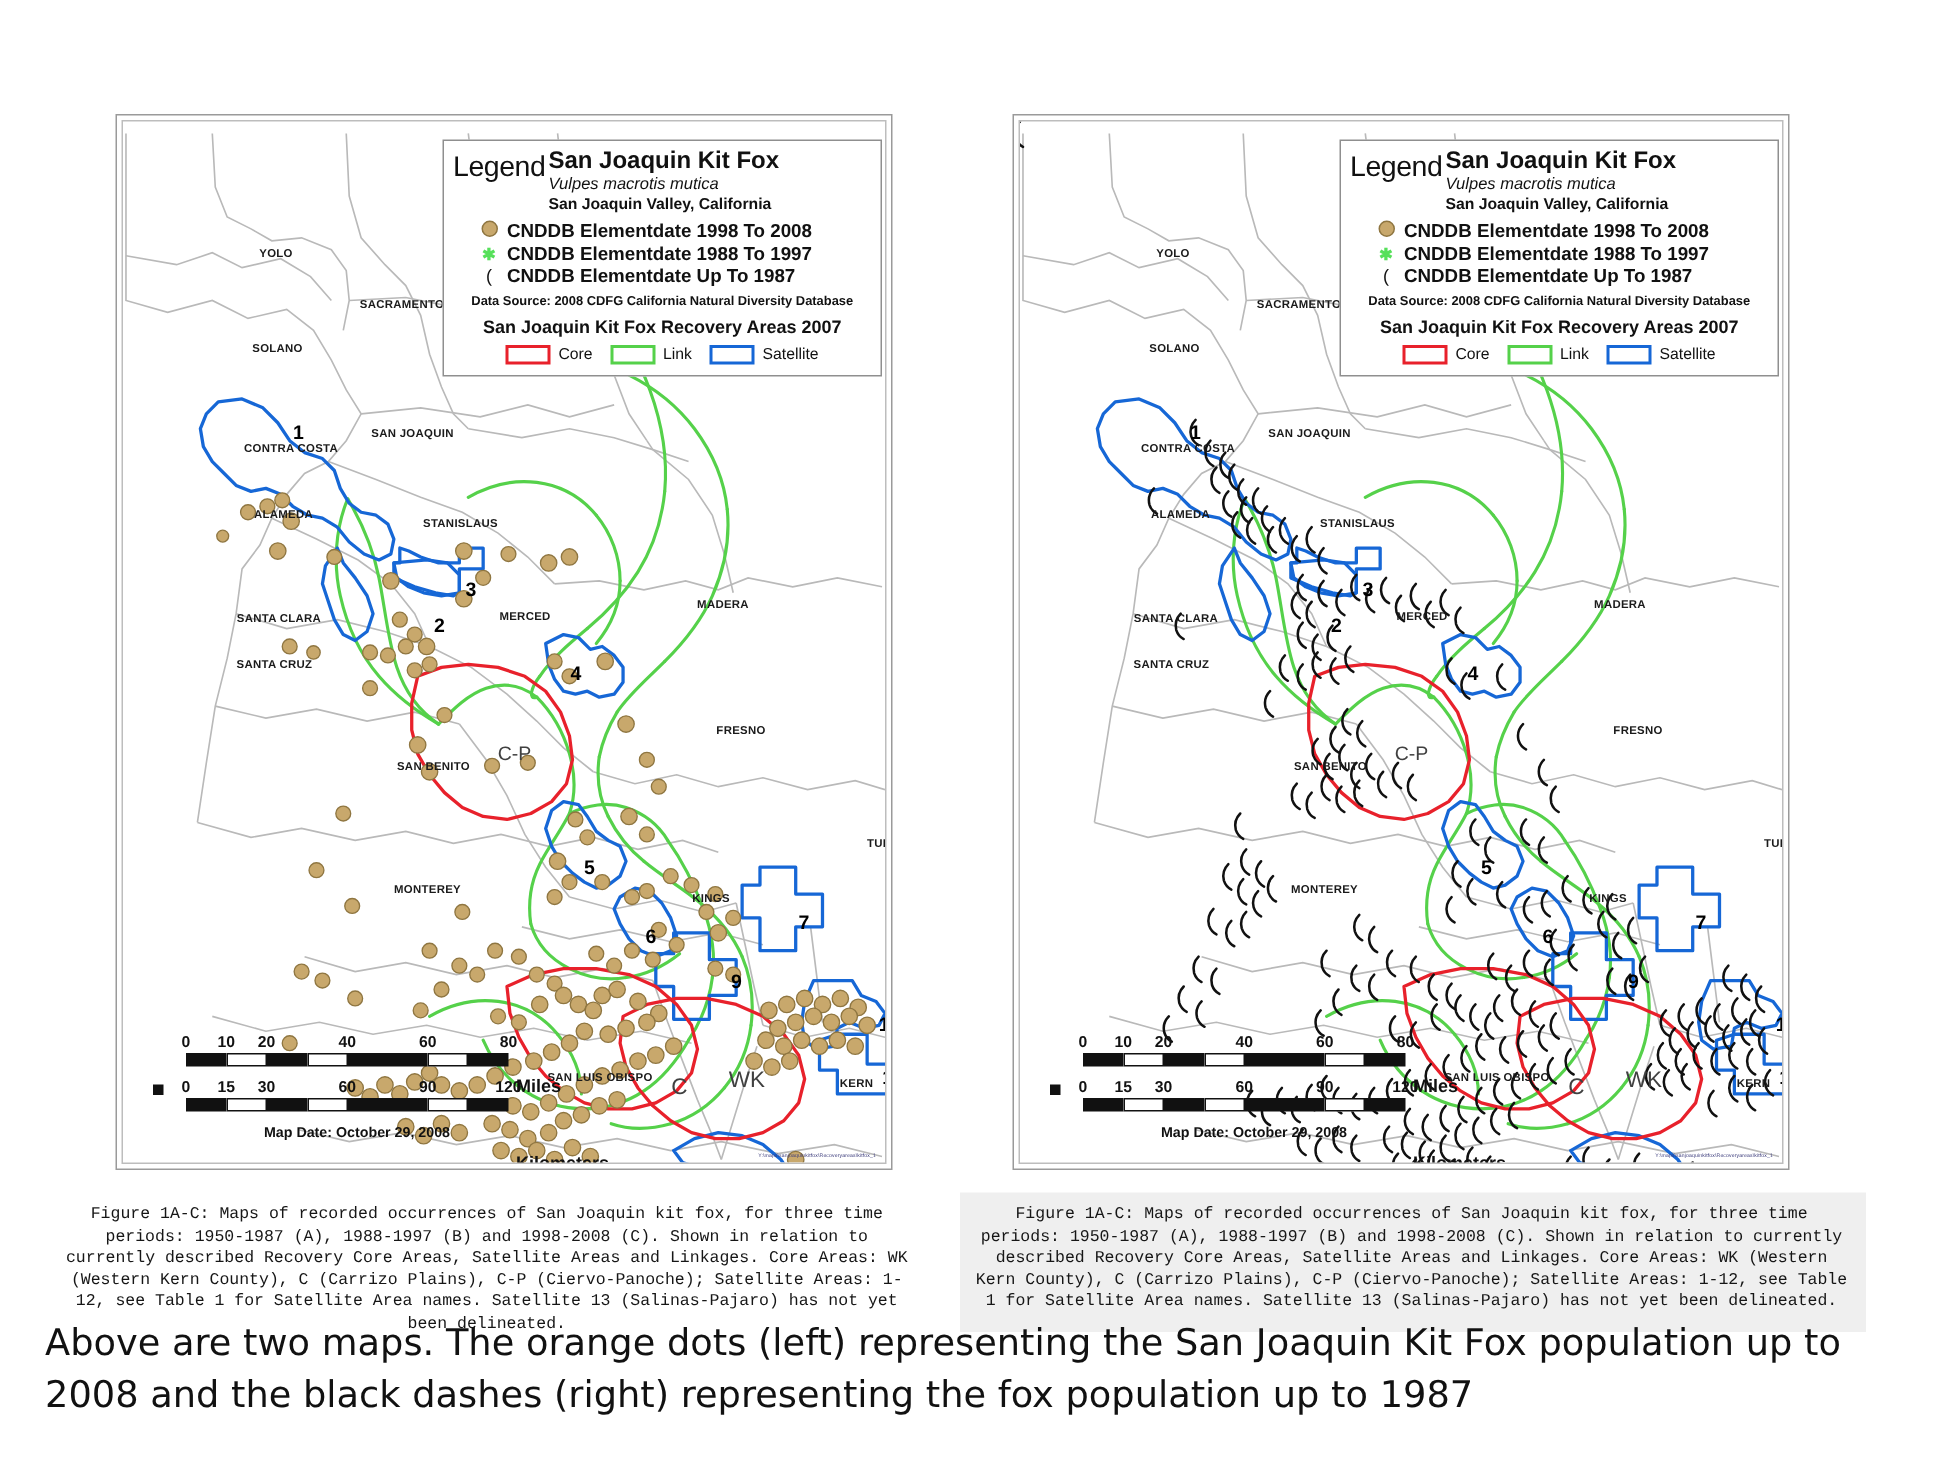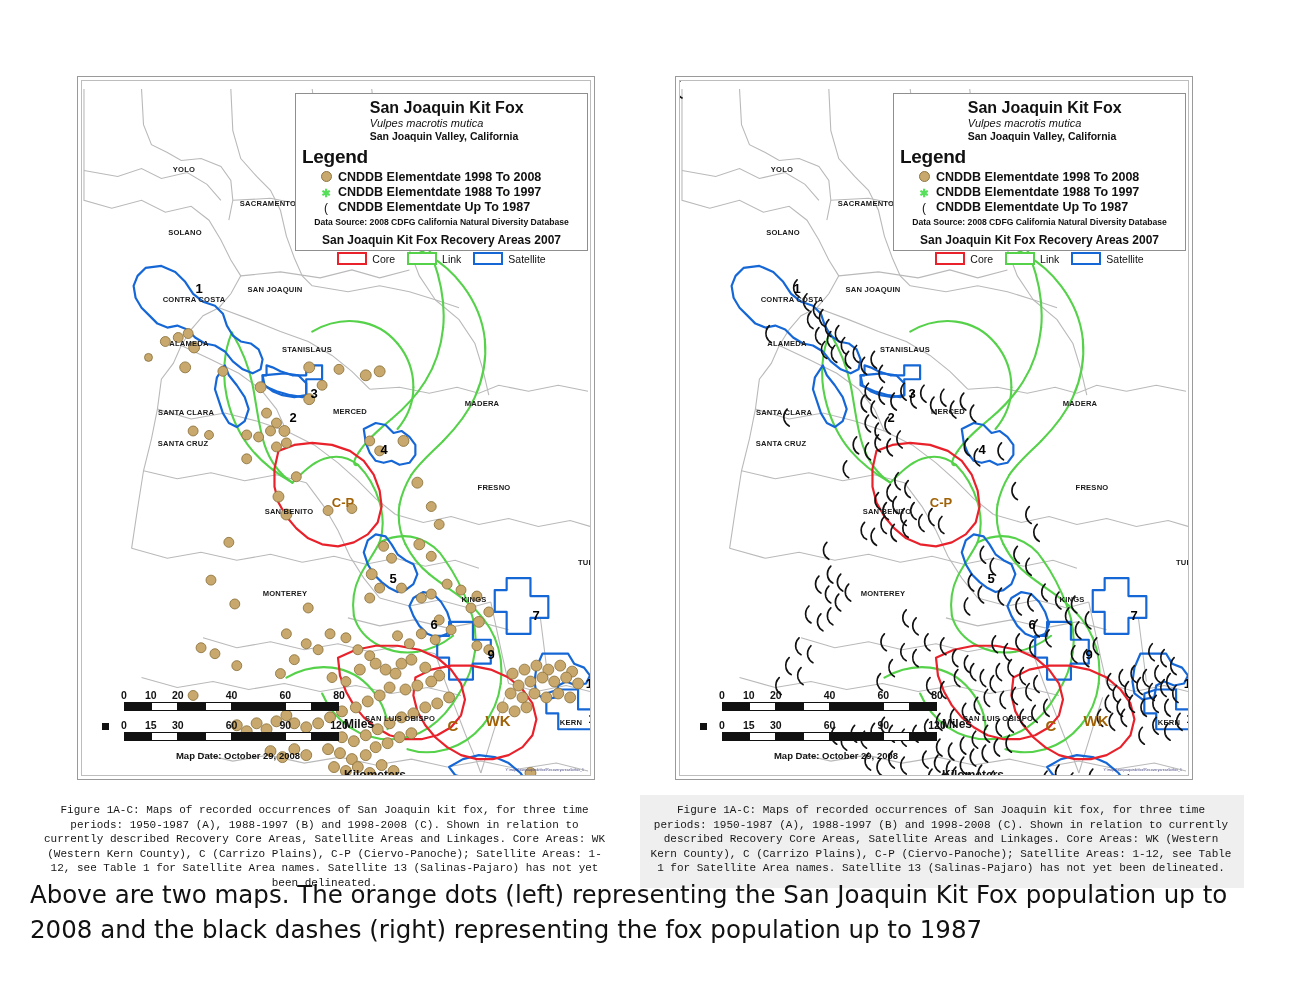--- a/index.html
+++ b/index.html
@@ -17,21 +17,21 @@
              border:1px solid #9a9a9a;box-sizing:border-box;}
   #map-left{left:77px;}
   #map-right{left:675px;}
   .map-inner{position:absolute;inset:3px;border:1px solid #bdbdbd;box-sizing:border-box;overflow:hidden;background:#fff;}
   .map-svg{position:absolute;left:0;top:0;width:100%;height:100%;}
 
   
   .legend{position:absolute;left:213px;top:12px;width:293px;height:158px;
           background:#fff;border:1px solid #8f8f8f;box-sizing:border-box;z-index:9;}
   .legend .lg-title-row{display:flex;align-items:flex-start;padding:6px 8px 0 6px;}
-  .lg-word{font-size:19px;font-weight:bold;color:#111;letter-spacing:-.3px;line-height:1;padding-top:2px;margin-top:45px;}
+  .lg-word{font-size:19px;font-weight:normal;color:#111;letter-spacing:-.3px;line-height:1;padding-top:2px;}
   .lg-heads{flex:1;margin-left:2px;}
   .lg-h1{font-size:16px;font-weight:bold;color:#111;line-height:1.05;}
   .lg-h2{font-size:11px;font-weight:normal;font-style:italic;color:#111;line-height:1.2;}
   .lg-h3{font-size:10.5px;font-weight:bold;color:#111;line-height:1.3;}
   .lg-rows{margin-top:3px;}
   .lg-row{display:flex;align-items:center;height:15px;padding-left:18px;}
   .lg-sym{width:24px;text-align:center;flex:0 0 24px;}
   .lg-dot{display:inline-block;width:9px;height:9px;border-radius:50%;background:#c8a86c;border:1px solid #8f7641;}
   .lg-star{display:inline-block;font-size:11px;color:#56e05a;font-weight:bold;line-height:1;}
   .lg-dash{display:inline-block;font-size:12px;color:#111;line-height:1;}
@@ -55,21 +55,21 @@
   .sb-bar i{display:block;height:100%;}
   .sb-unit{position:absolute;font-size:12px;font-weight:bold;color:#111;}
   .sb-date{font-size:9.5px;font-weight:bold;color:#111;text-align:center;margin-top:9px;margin-left:10px;}
   .micro{position:absolute;right:6px;bottom:3px;font-size:3.4px;color:#3a3a7a;letter-spacing:.1px;}
 
   
   .county{position:absolute;font-size:7.6px;font-weight:bold;color:#1a1a1a;white-space:nowrap;
           transform:translate(-50%,-50%);letter-spacing:.2px;}
   .area-num{position:absolute;font-size:13px;font-weight:bold;color:#000;white-space:nowrap;
             transform:translate(-50%,-50%);}
-  .core-lab{position:absolute;font-size:15px;font-weight:bold;color:#a16207;white-space:nowrap;
+  .core-lab{position:absolute;font-size:15px;font-weight:normal;color:#404040;white-space:nowrap;
             transform:translate(-50%,-50%);}
   .core-lab.sm{font-size:13px;}
 
   
   .fig-cap{position:absolute;font-family:Liberation Mono, monospace;font-size:11px;color:#161616;
            line-height:1.32;text-align:center;}
   #cap-left{left:42px;top:803px;width:565px;}
   #cap-right{left:640px;top:795px;width:586px;padding:8px 10px 12px 8px;background:#efefef;}
 
   .bottom-text{position:absolute;left:30px;top:878px;width:1240px;font-size:24.5px;color:#111;

